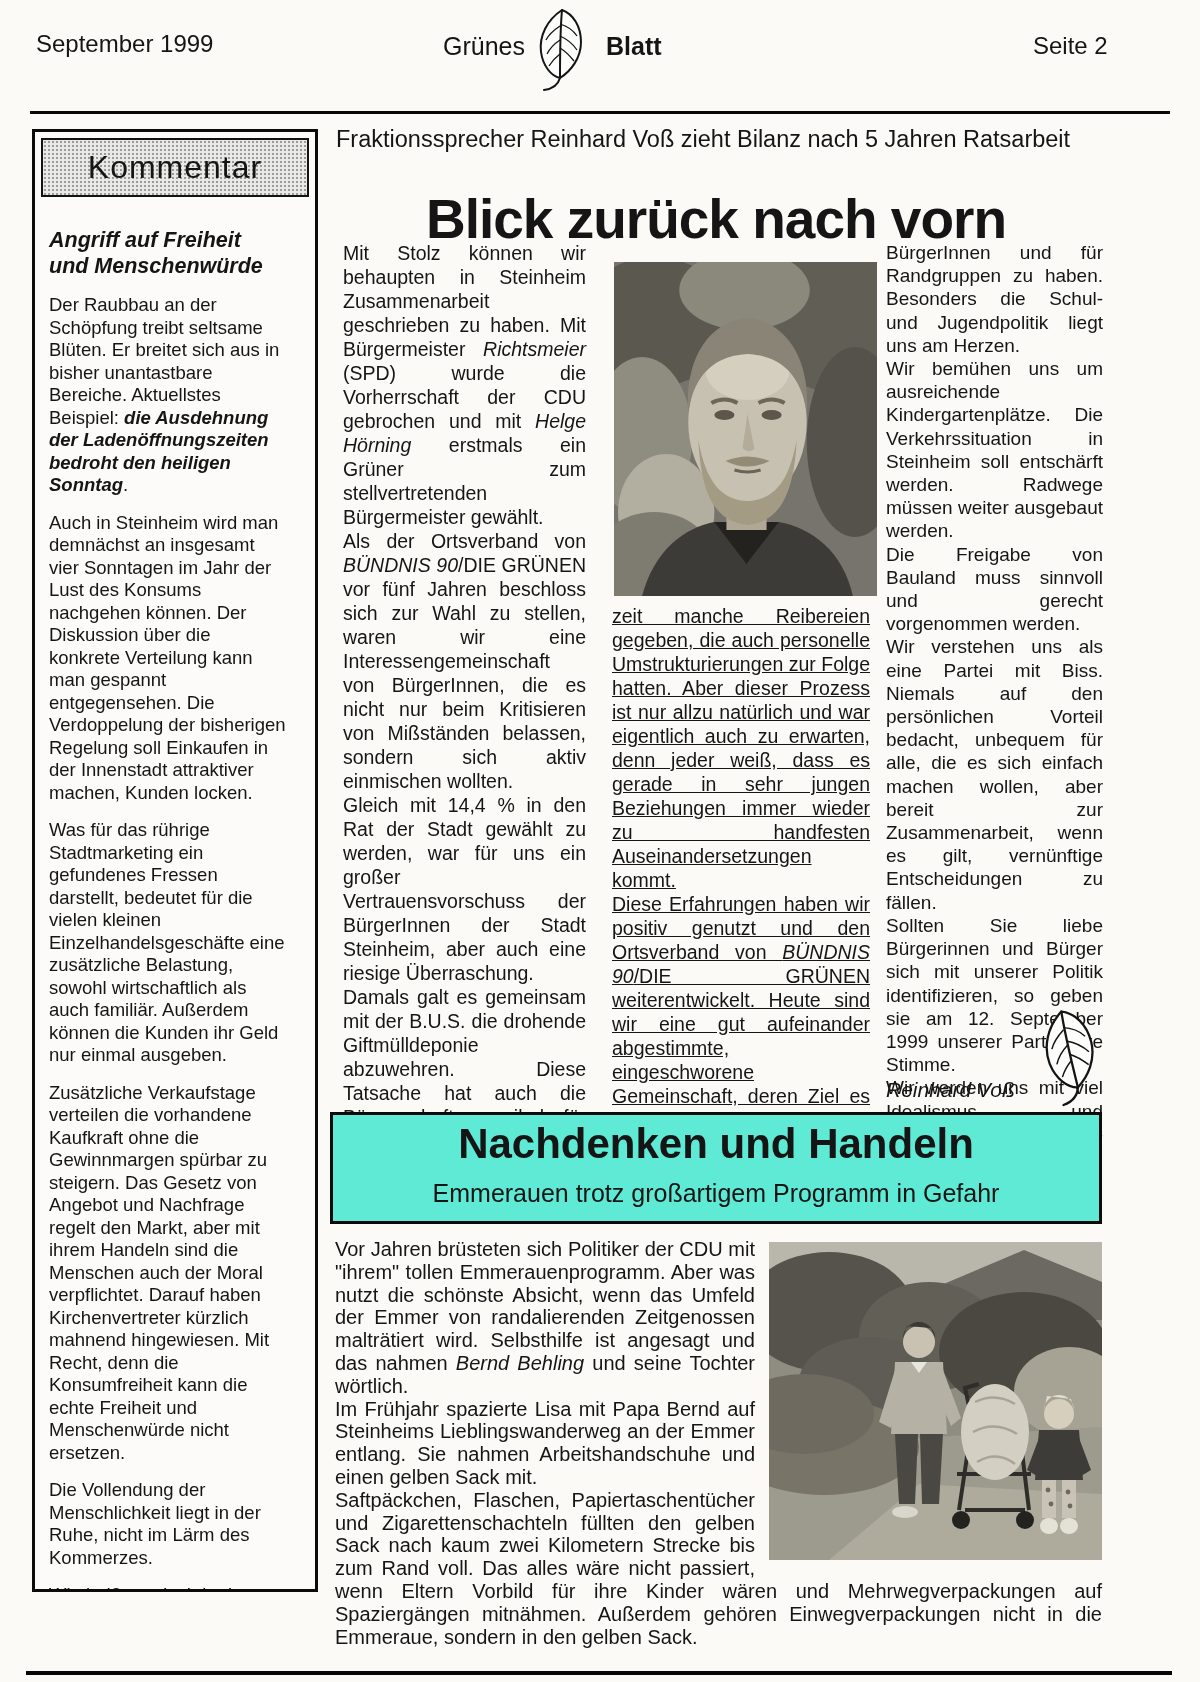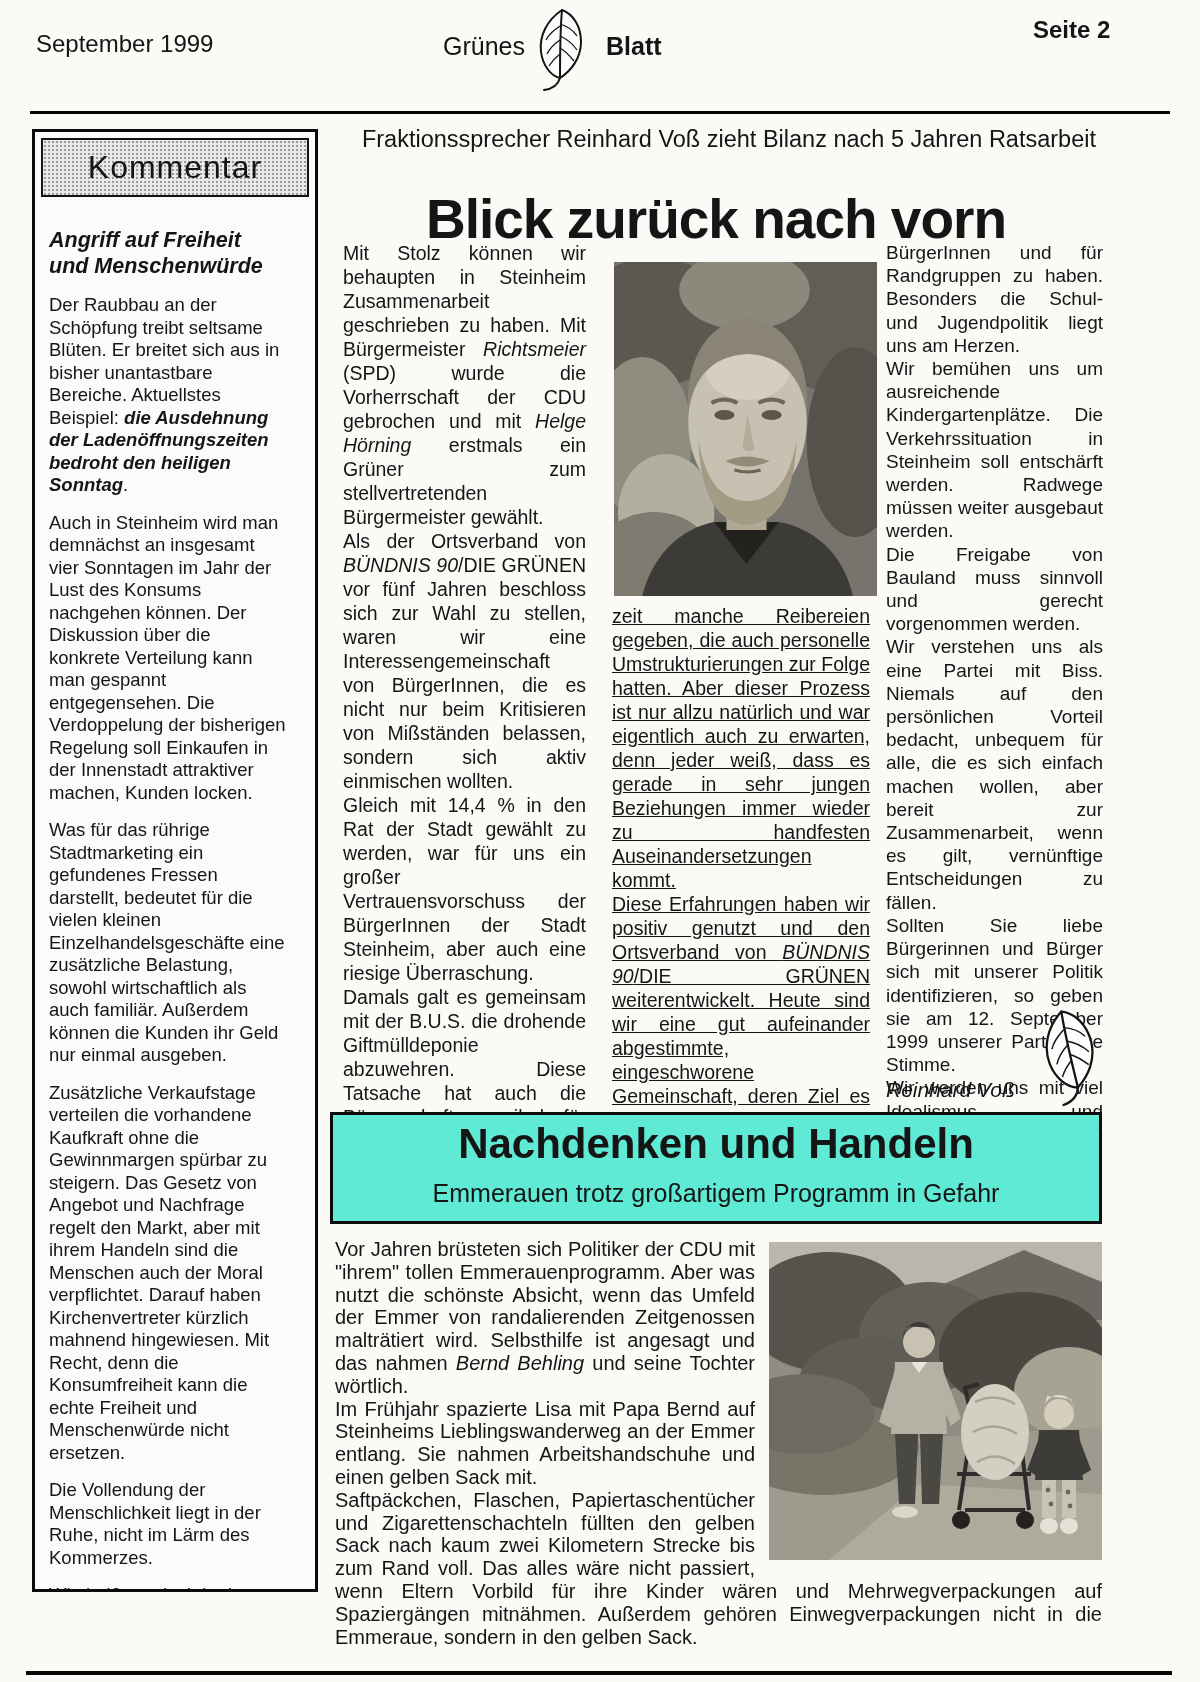--- a/index.html
+++ b/index.html
@@ -7,42 +7,42 @@
     width:1200px;height:1682px;position:relative;overflow:hidden;
     background:#fbfaf7;color:#151515;
     font-family:"Liberation Sans","DejaVu Sans",sans-serif;
   }
   .abs{position:absolute;}
   
   .hdr-date{left:36px;top:30px;font-size:24px;}
   .hdr-masthead-left{left:443px;top:32px;font-size:25px;}
   .hdr-masthead-right{left:606px;top:32px;font-size:25px;font-weight:bold;}
   .hdr-leaf{left:530px;top:6px;width:62px;height:86px;}
-  .hdr-page{left:1033px;top:16px;font-size:24px;font-weight:bold;}
+  .hdr-page{left:1033px;top:32px;font-size:24px;}
   .rule{background:#060606;}
   .top-rule{left:30px;top:111px;width:1140px;height:3px;}
   .bottom-rule{left:26px;top:1671px;width:1146px;height:4px;}
   
   .kommentar{
     left:32px;top:129px;width:286px;height:1463px;
     border:3px solid #0b0b0b;background:#fcfbf9;box-sizing:border-box;overflow:hidden;
   }
   .k-titlebar{
     margin:6px;height:55px;border:2px solid #121212;
     background-color:#e9e9e7;
     background-image:radial-gradient(#9a9a98 0.8px, transparent 1px);
     background-size:4px 4px;
     display:flex;align-items:center;justify-content:center;
     font-size:32px;letter-spacing:1px;
   }
   .k-body{padding:16px 29px 0 14px;font-size:18.5px;line-height:22.5px;text-align:left;}
   .k-body h2{font-size:21.5px;line-height:26px;font-weight:700;font-style:italic;margin:8px 0 0 0;}
   .k-body p{margin:15px 0 0 0;}
   
-  .kicker{left:336px;top:126px;width:760px;text-align:right;font-size:23.5px;}
+  .kicker{left:336px;top:126px;width:760px;text-align:left;font-size:23.5px;}
   .headline{left:336px;top:150px;width:760px;text-align:center;font-size:55px;font-weight:700;letter-spacing:-1px;}
   .newscol{font-size:19.5px;line-height:24px;text-align:justify;}
   .newscol p{margin:0;}
   .col-left{left:343px;top:241px;width:243px;}
   .col-middle{left:612px;top:604px;width:258px;text-decoration:underline;}
   .col-right{left:886px;top:241px;width:217px;font-size:19px;line-height:23.2px;}
   .photo1{left:614px;top:262px;width:263px;height:334px;overflow:hidden;}
   .photo1 svg{display:block;width:100%;height:100%;}
   .a1-sig{left:886px;top:1078px;font-size:21px;font-style:italic;}
   .leaf2{left:1028px;top:1006px;width:86px;height:98px;transform:rotate(-14deg);}

